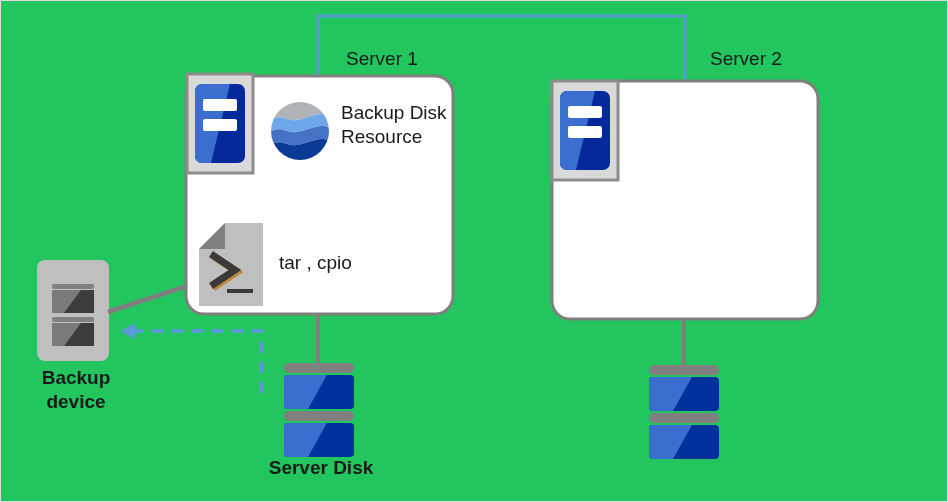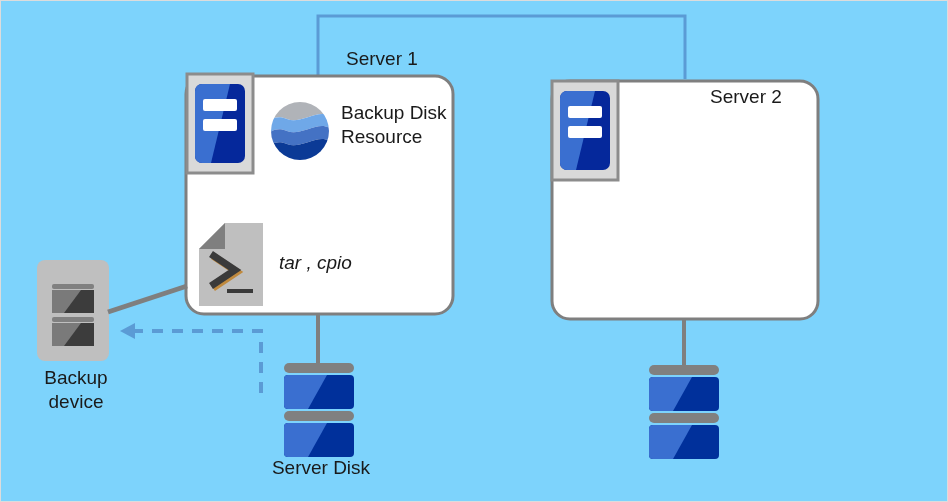--- a/index.html
+++ b/index.html
@@ -7,21 +7,21 @@
     padding: 0;
     background: #ffffff;
   }
   body {
     font-family: "Liberation Sans", sans-serif;
   }
   #canvas {
     position: relative;
     width: 948px;
     height: 502px;
-    background: #7dd3fc;
+    background: #22c55e;
     border: 1px solid #dcdcdc;
     box-sizing: border-box;
     overflow: hidden;
   }
   .svg-layer {
     position: absolute;
     left: 0;
     top: 0;
     width: 948px;
     height: 502px;
@@ -29,25 +29,26 @@
   .lbl {
     position: absolute;
     color: #1a1a1a;
     font-size: 19px;
     line-height: 24px;
     white-space: pre;
   }
   .lbl-center {
     text-align: center;
     white-space: normal;
+    font-weight: bold;
   }
   #server1-title { left: 345px; top: 46px; }
-  #server2-title { left: 709px; top: 46px; margin-top: 38px; }
+  #server2-title { left: 709px; top: 46px; }
   #mdr-label { left: 340px; top: 100px; width: 120px; white-space: normal; }
-  #tar-label  { left: 278px; top: 250px; font-style: italic; }
+  #tar-label  { left: 278px; top: 250px; }
   #mirrordisk-label { left: 245px; top: 455px; width: 150px; }
   #backup-label { left: 15px; top: 365px; width: 120px; }
 </style>
 </head>
 <body>
 
 <div id="canvas">
 
   <svg class="svg-layer" viewBox="0 0 948 502" xmlns="http://www.w3.org/2000/svg">
 

